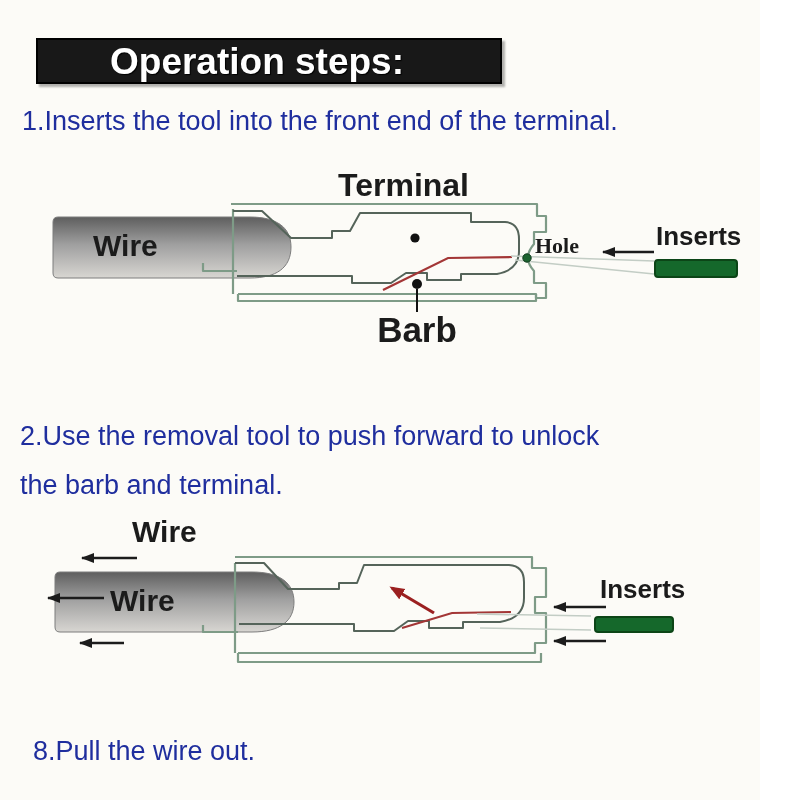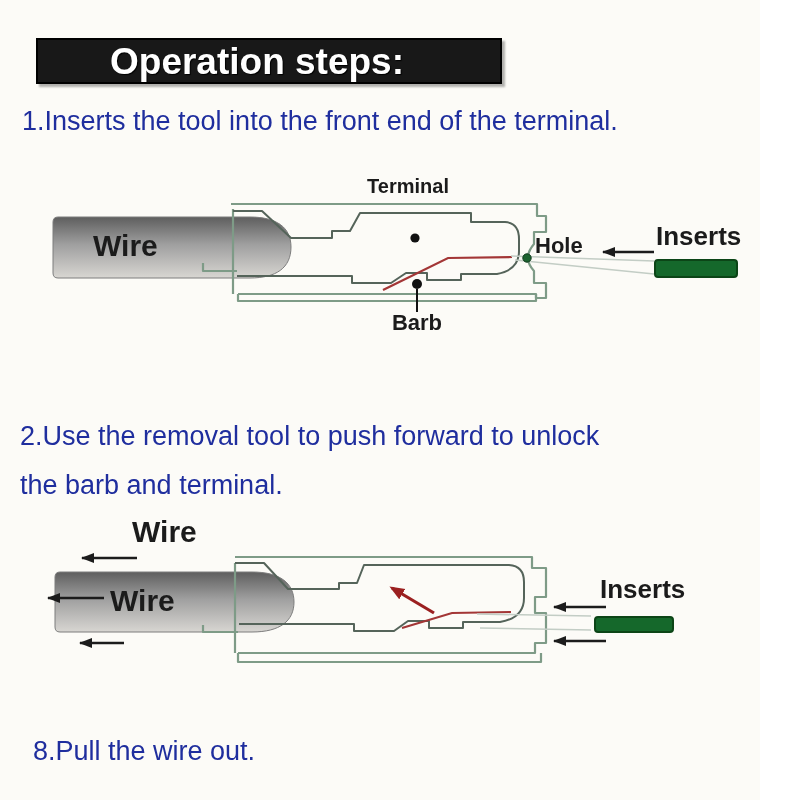--- a/index.html
+++ b/index.html
@@ -25,25 +25,25 @@
   #step1{left:22px;top:106px;}
   #step2{left:20px;top:412px;line-height:49px;}
   #step3{left:33px;top:736px;}
   .diagram{position:absolute;left:0;width:800px;}
   #diagram1{top:165px;height:180px;}
   #diagram2{top:505px;height:175px;}
   .diagram svg{position:absolute;left:0;top:0;}
   .dlabel{
     position:absolute;color:#1b1b1b;font-weight:bold;white-space:nowrap;
   }
-  .lbl-terminal{left:338px;top:2px;width:140px;text-align:center;font-size:20px;margin-top:8px;}
+  .lbl-terminal{left:338px;top:2px;width:140px;font-size:32px;}
   .lbl-wire1{left:93px;top:64px;font-size:30px;}
-  .lbl-hole{left:535px;top:68px;font-size:22px;}
+  .lbl-hole{left:535px;top:68px;font-size:22px;font-family:Liberation Serif, serif;}
   .lbl-inserts1{left:656px;top:56px;font-size:26px;}
-  .lbl-barb{left:377px;top:145px;width:80px;text-align:center;font-size:22px;}
+  .lbl-barb{left:377px;top:145px;width:80px;text-align:center;font-size:35px;}
   .lbl-pull{left:132px;top:10px;font-size:30px;}
   .lbl-wire2{left:110px;top:79px;font-size:30px;}
   .lbl-inserts2{left:600px;top:69px;font-size:26px;}
 </style>
 </head>
 <body>
 
 <div class="page">
 
   <div class="hdr">

